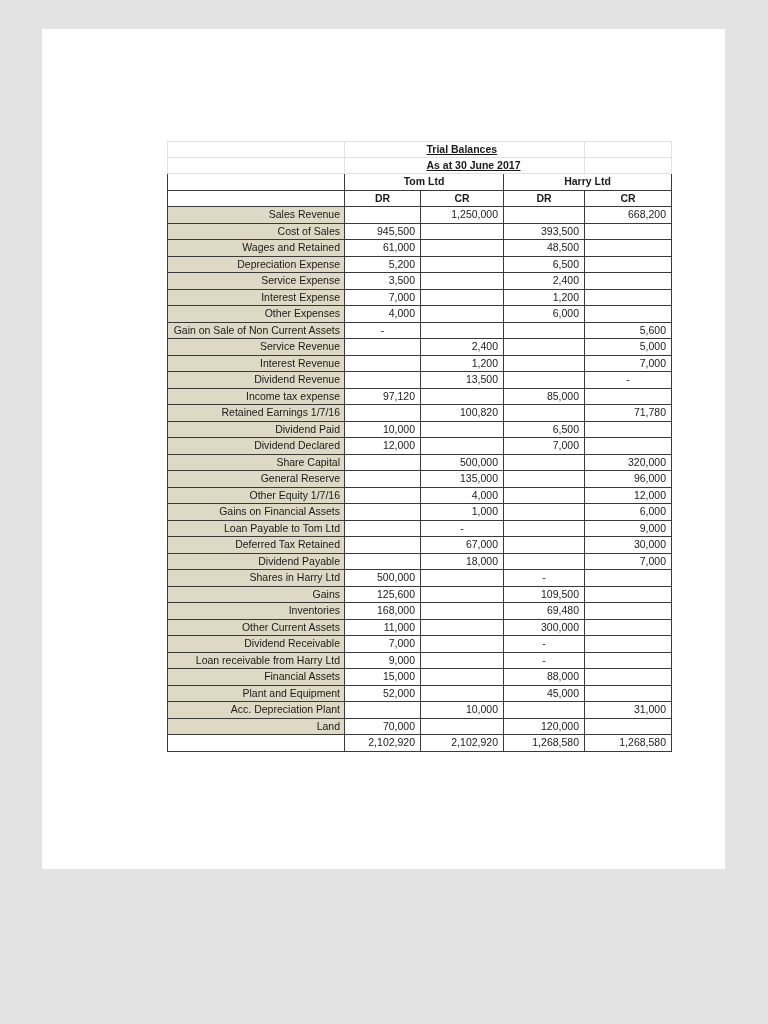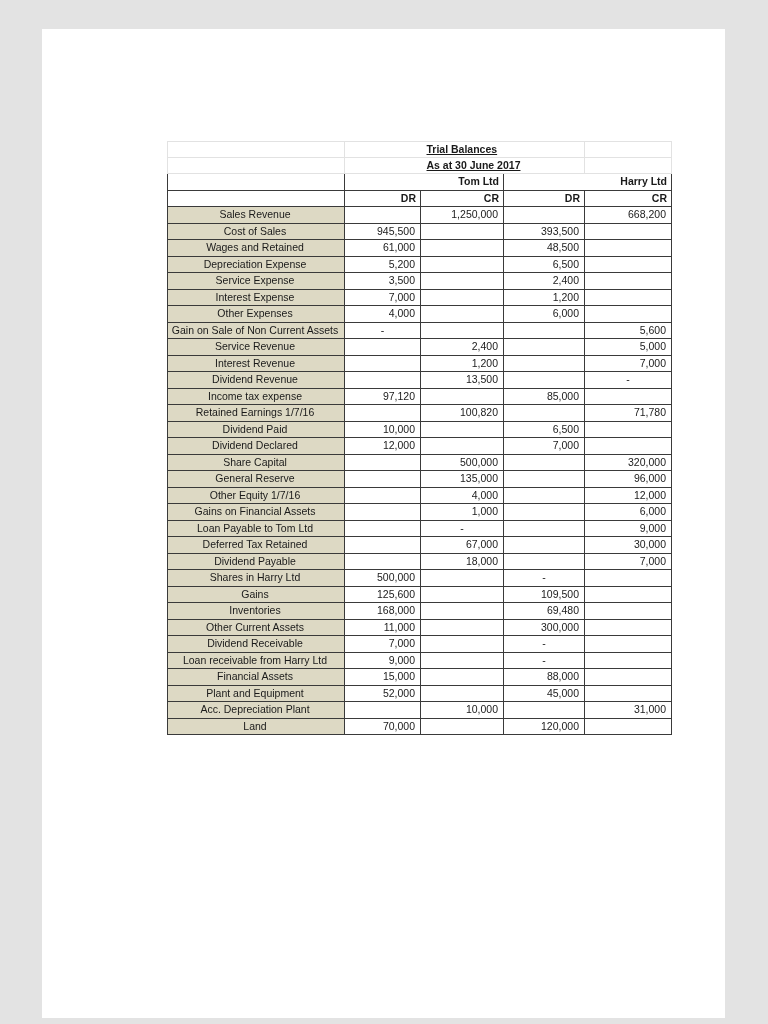--- a/index.html
+++ b/index.html
@@ -9,21 +9,21 @@
       height: 1024px;
       background: #e3e3e3;
       overflow: hidden;
       font-family: "Liberation Sans", "DejaVu Sans", sans-serif;
     }
     .page {
       position: absolute;
       left: 42px;
       top: 29px;
       width: 683px;
-      height: 989px;
+      height: 840px;
       background: #ffffff;
     }
     .sheet {
       position: absolute;
       left: 125px;
       top: 112px;
     }
     table {
       border-collapse: collapse;
       table-layout: fixed;
@@ -55,25 +55,25 @@
       text-decoration: underline;
       padding-left: 6px;
       overflow: visible;
     }
     
     tr.hdr td, tr.sub td, tr.data td, tr.total td {
       border: 1px solid #3a3a3a;
     }
     tr.hdr td, tr.sub td {
       font-weight: bold;
-      text-align: right;
+      text-align: center;
     }
     td.label {
       background: #ddd9c4;
-      text-align: center;
+      text-align: right;
       padding-left: 2px;
       overflow: hidden;
     }
     td.num {
       text-align: right;
       padding-right: 5px;
     }
     td.dash {
       text-align: center;
     }
@@ -337,16 +337,23 @@
             <td class="num"></td>
             <td class="num">31,000</td>
           </tr>
           <tr class="data">
             <td class="label">Land</td>
             <td class="num">70,000</td>
             <td class="num"></td>
             <td class="num">120,000</td>
             <td class="num"></td>
           </tr>
+          <tr class="total" id="total-row">
+          <td class="blank-label"></td>
+          <td class="num">2,102,920</td>
+          <td class="num">2,102,920</td>
+          <td class="num">1,268,580</td>
+          <td class="num">1,268,580</td>
+        </tr>
       </tbody>
     </table>
   </div>
 </div>
 
 </body></html>

